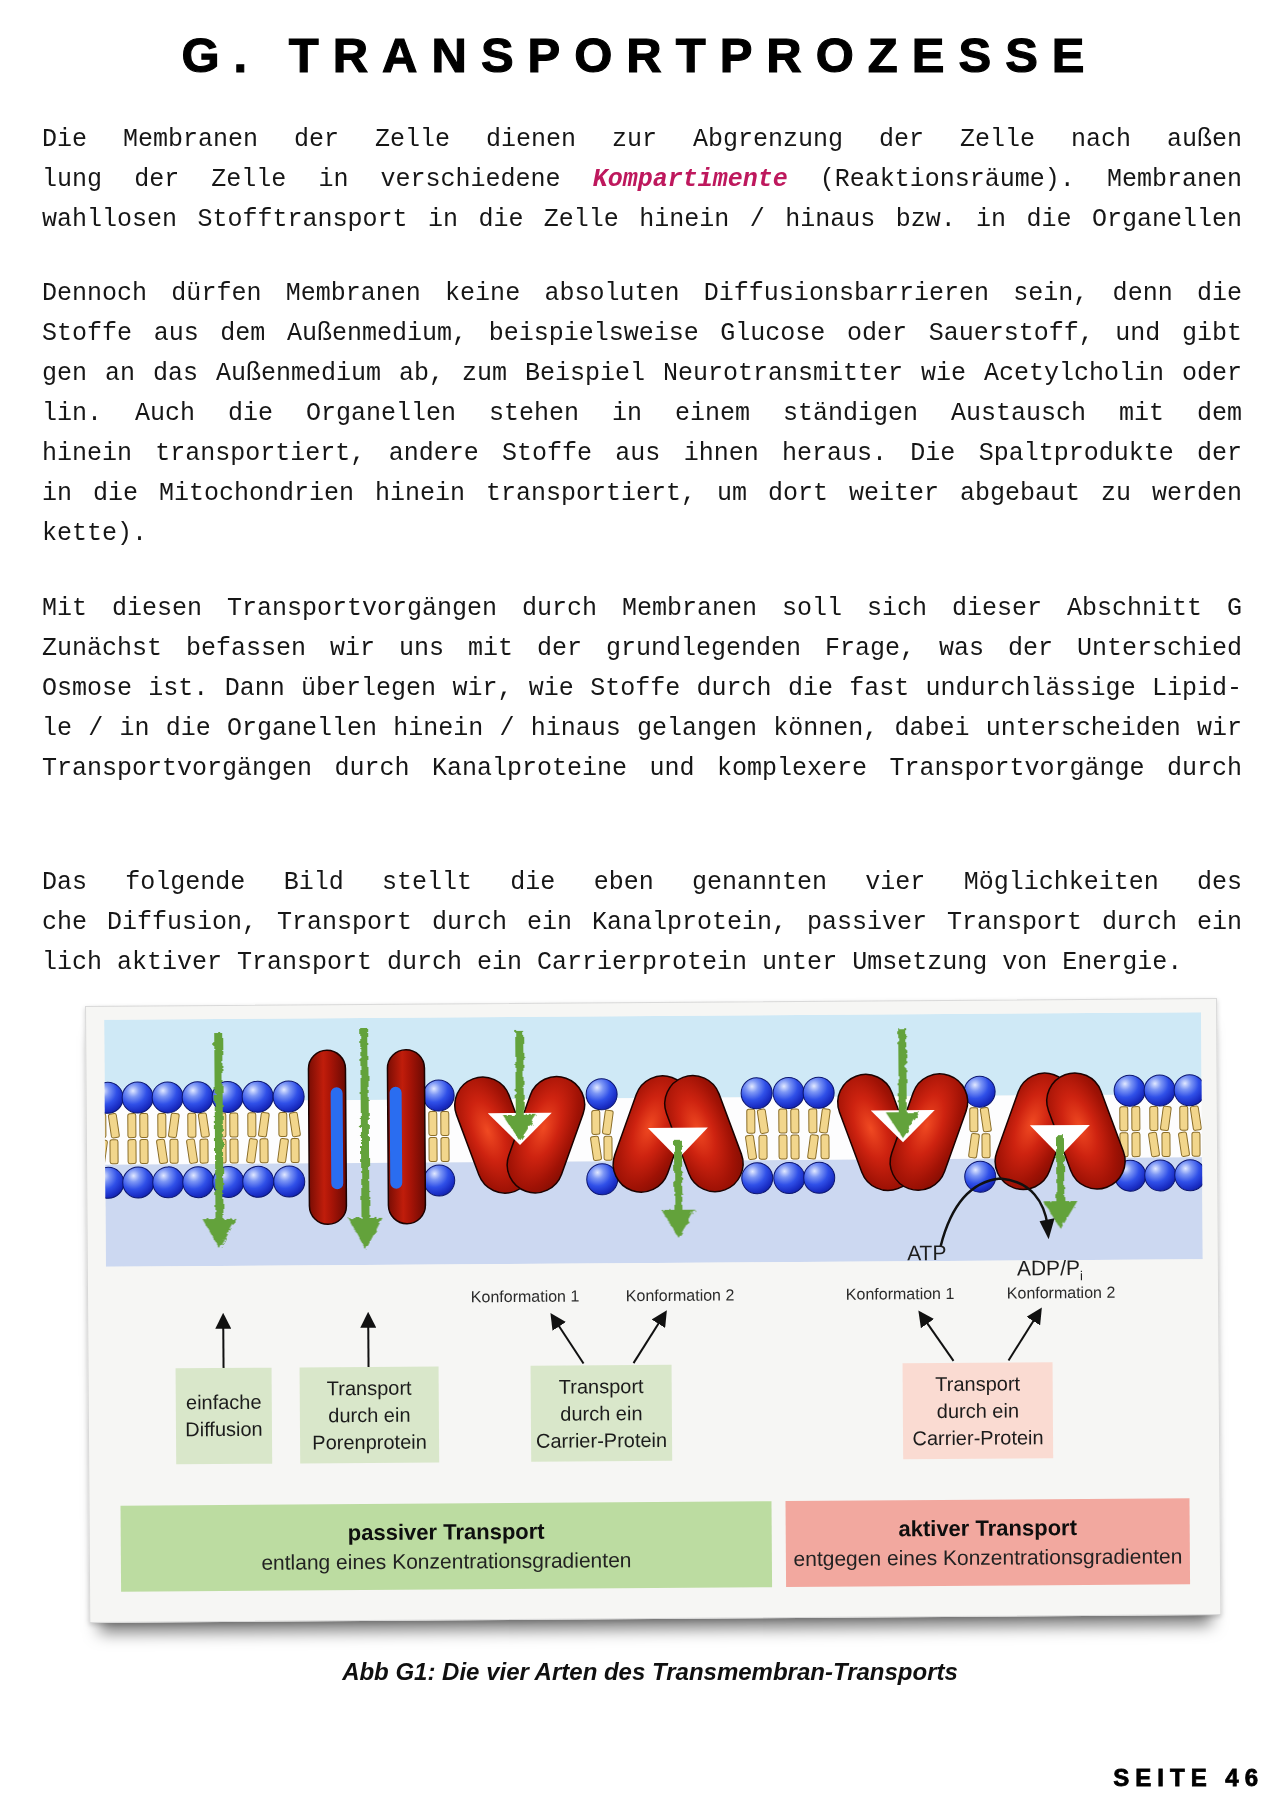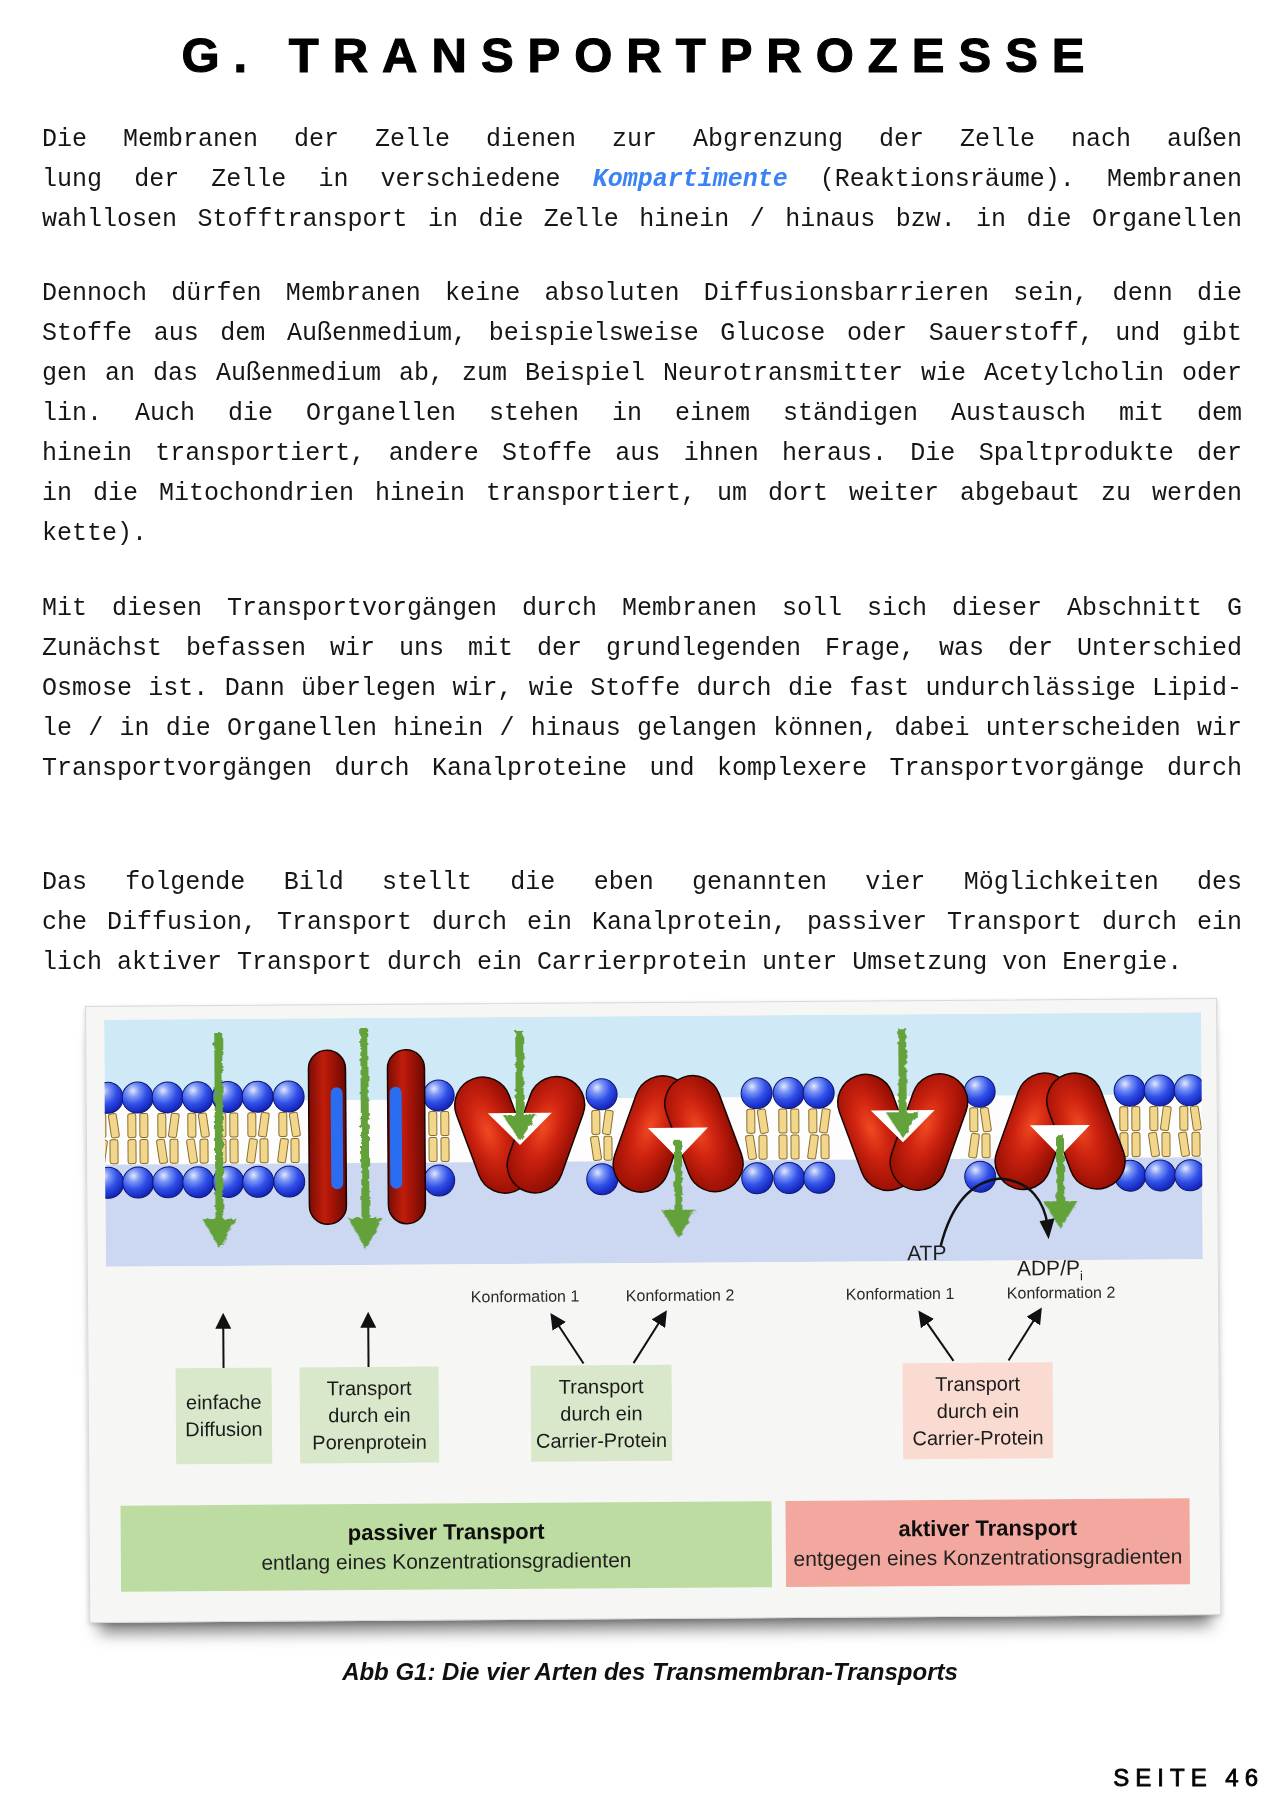--- a/index.html
+++ b/index.html
@@ -7,21 +7,21 @@
         font-family:"Liberation Serif","DejaVu Serif",serif;color:#1a1a1a;}
 
   .title{position:absolute;left:0;top:27px;width:1280px;text-align:center;
          font-family:"Liberation Sans","DejaVu Sans",sans-serif;font-weight:bold;
          font-size:49px;letter-spacing:14px;color:#000000;-webkit-text-stroke:1.1px #000;
          white-space:nowrap;}
 
   .para{position:absolute;left:42px;width:1200px;font-size:25px;line-height:40px;color:#161616;}
   .ln{height:40px;overflow:hidden;text-align:justify;text-align-last:justify;font-family:Liberation Mono, monospace;}
   .ln.last{text-align-last:left;}
-  .term{color:#3b82f6;font-weight:bold;font-style:italic;}
+  .term{color:#be185d;font-weight:bold;font-style:italic;}
 
   
   .card{position:absolute;left:85px;top:1002px;width:1130px;height:615px;background:#f6f6f4;
         border:1px solid #d9d9d9;transform:rotate(-0.4deg);transform-origin:50% 0;
         box-shadow:0 2px 5px rgba(0,0,0,0.18), 0 20px 16px -10px rgba(0,0,0,0.5);
         font-family:"Liberation Sans","DejaVu Sans",sans-serif;}
   .card svg.membrane{position:absolute;left:18px;top:13px;}
   .card svg.linkarrows{position:absolute;left:0;top:270px;}
 
   .atpLbl{position:absolute;top:240px;height:24px;font-size:21px;color:#1d1d1d;text-align:center;}
@@ -37,21 +37,21 @@
        justify-content:center;text-align:center;}
   .bargreen{background:#bcdca1;}
   .barpink{background:#f2a89f;}
   .bar .bt{font-size:22px;font-weight:bold;color:#0e0e0e;line-height:30px;}
   .bar .bs{font-size:21px;color:#222;line-height:28px;}
 
   .caption{position:absolute;left:85px;top:1658px;width:1130px;text-align:center;
            font-family:"Liberation Sans","DejaVu Sans",sans-serif;font-style:italic;font-weight:bold;
            font-size:24px;color:#101010;}
   .footer{position:absolute;right:16px;top:1764px;font-family:"Liberation Sans","DejaVu Sans",sans-serif;
-          font-weight:normal;font-size:24px;letter-spacing:6px;color:#000;-webkit-text-stroke:0.8px #000;}
+          font-weight:bold;font-size:24px;letter-spacing:6px;color:#000;-webkit-text-stroke:0.8px #000;}
 </style>
 </head>
 <body>
 
 <div class="page">
 
   <div class="title">G. TRANSPORTPROZESSE</div>
 
   <div class="para" style="top:120px">
     <div class="ln">Die Membranen der Zelle dienen zur Abgrenzung der Zelle nach außen (Zellmembran) und zur Eintei-</div>

